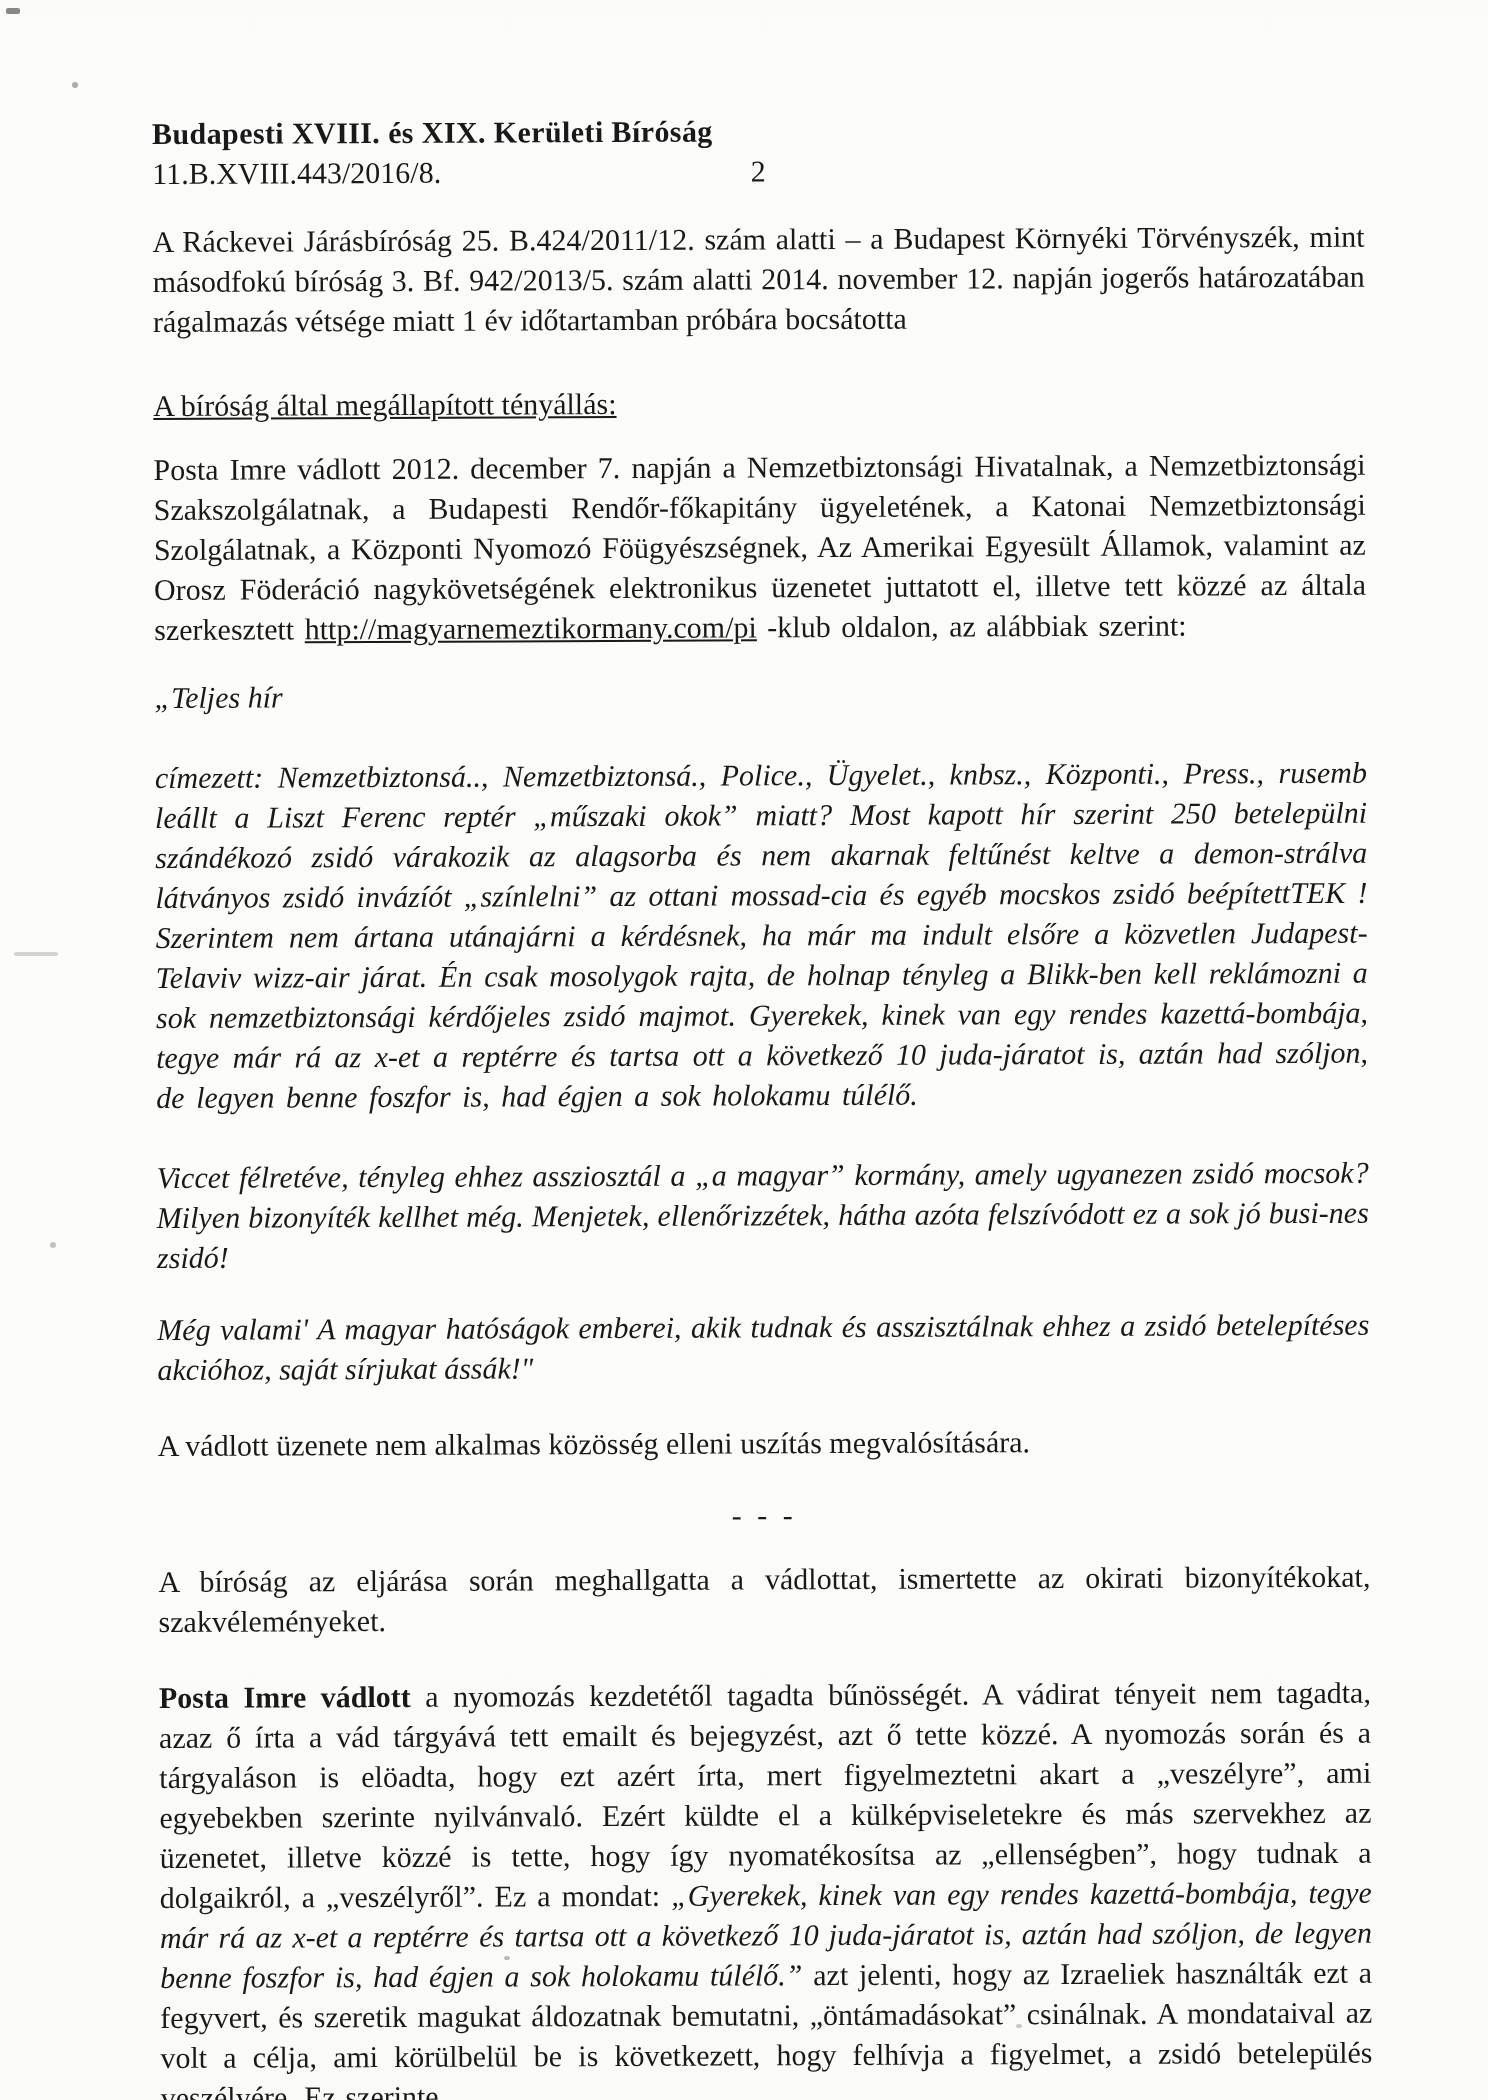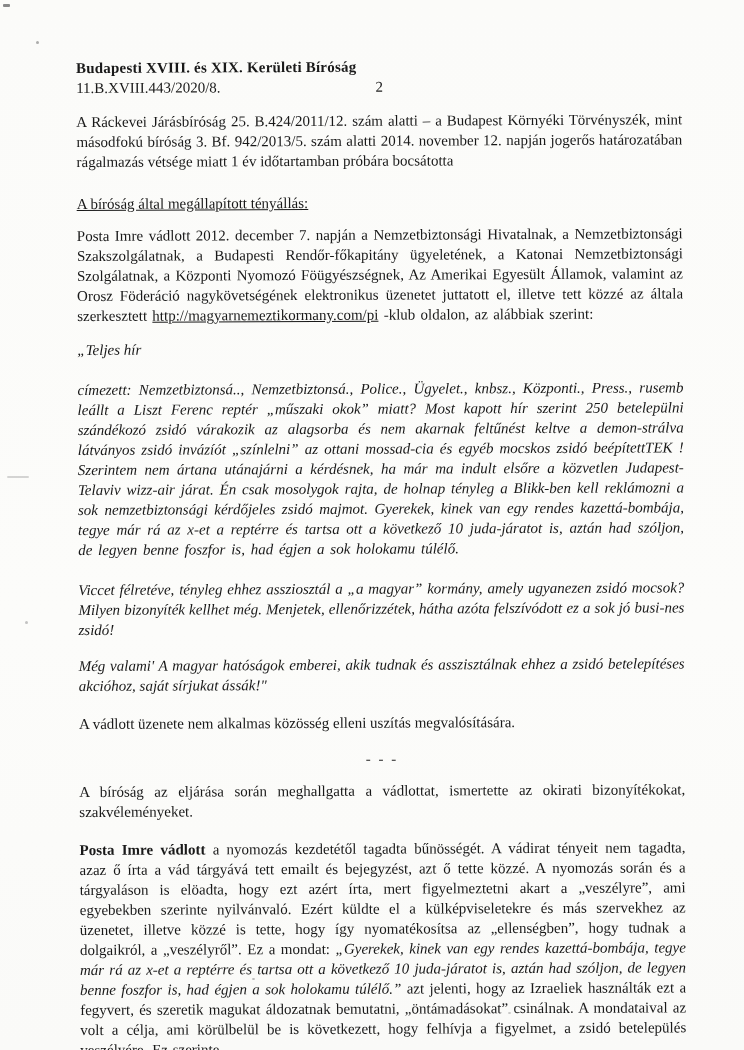--- a/index.html
+++ b/index.html
@@ -64,21 +64,21 @@
   <div class="artifact a3"></div>
   <div class="artifact a4"></div>
   <div class="artifact a5"></div>
   <div class="artifact a6"></div>
 
   <div class="content">
 
     <div class="court-name">Budapesti XVIII. és XIX. Kerületi Bíróság</div>
 
     <div class="case-line">
-      <span>11.B.XVIII.443/2020/8.</span>
+      <span>11.B.XVIII.443/2016/8.</span>
       <span class="page-number">2</span>
     </div>
 
     <p class="just para-intro">A Ráckevei Járásbíróság 25. B.424/2011/12. szám alatti – a Budapest Környéki Törvényszék, mint másodfokú bíróság 3. Bf. 942/2013/5. szám alatti 2014. november 12. napján jogerős határozatában rágalmazás vétsége miatt 1 év időtartamban próbára bocsátotta</p>
 
     <h2 class="section-heading">A bíróság által megállapított tényállás:</h2>
 
     <p class="just para-posta"><span>Posta Imre vádlott 2012. december 7. napján a Nemzetbiztonsági Hivatalnak, a Nemzetbiztonsági Szakszolgálatnak, a Budapesti Rendőr-főkapitány ügyeletének, a Katonai Nemzetbiztonsági Szolgálatnak, a Központi Nyomozó Föügyészségnek, Az Amerikai Egyesült Államok, valamint az Orosz Föderáció nagykövetségének elektronikus üzenetet juttatott el, illetve tett közzé az általa szerkesztett </span><span class="doc-url">http://magyarnemeztikormany.com/pi</span><span> -klub oldalon, az alábbiak szerint:</span></p>
 
     <p class="q quote-opening">„Teljes hír</p>

